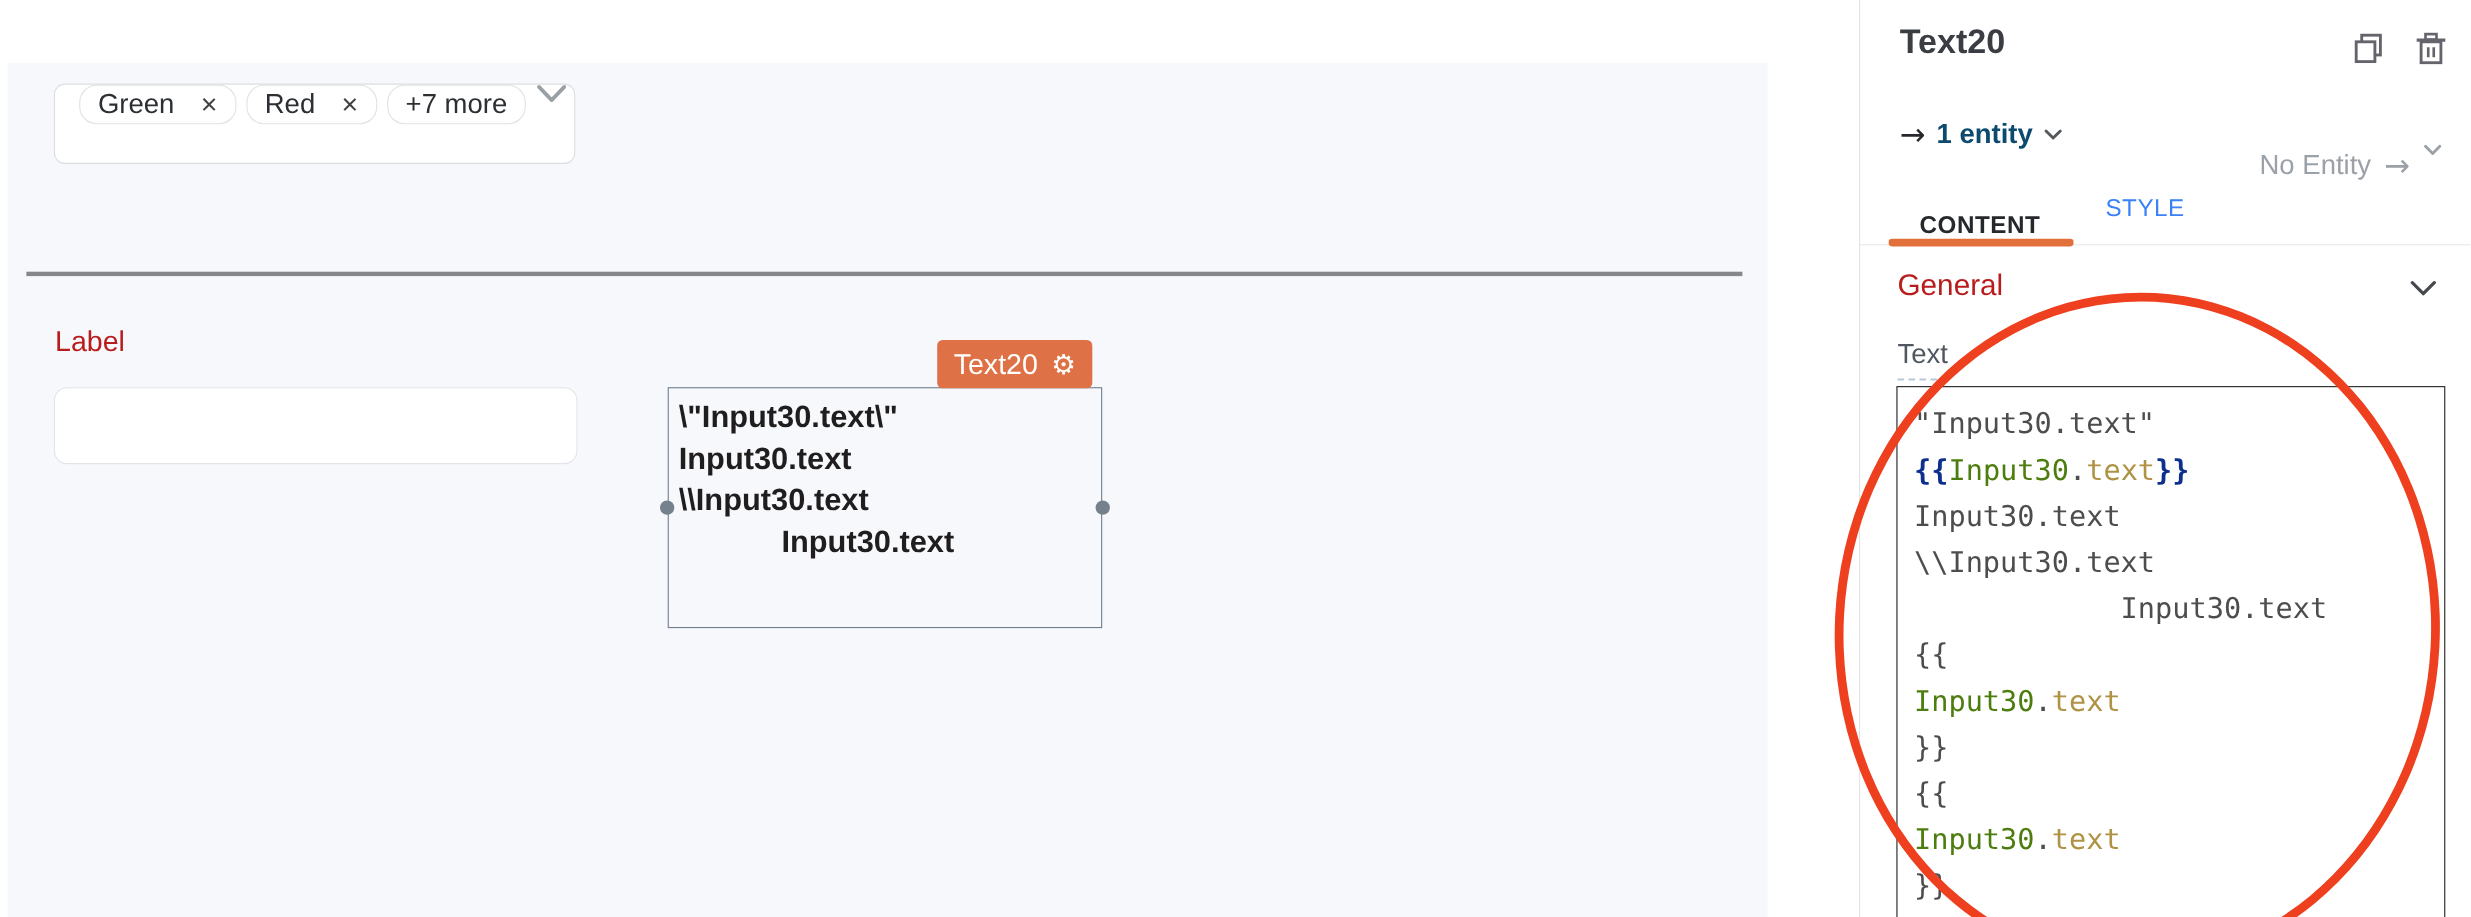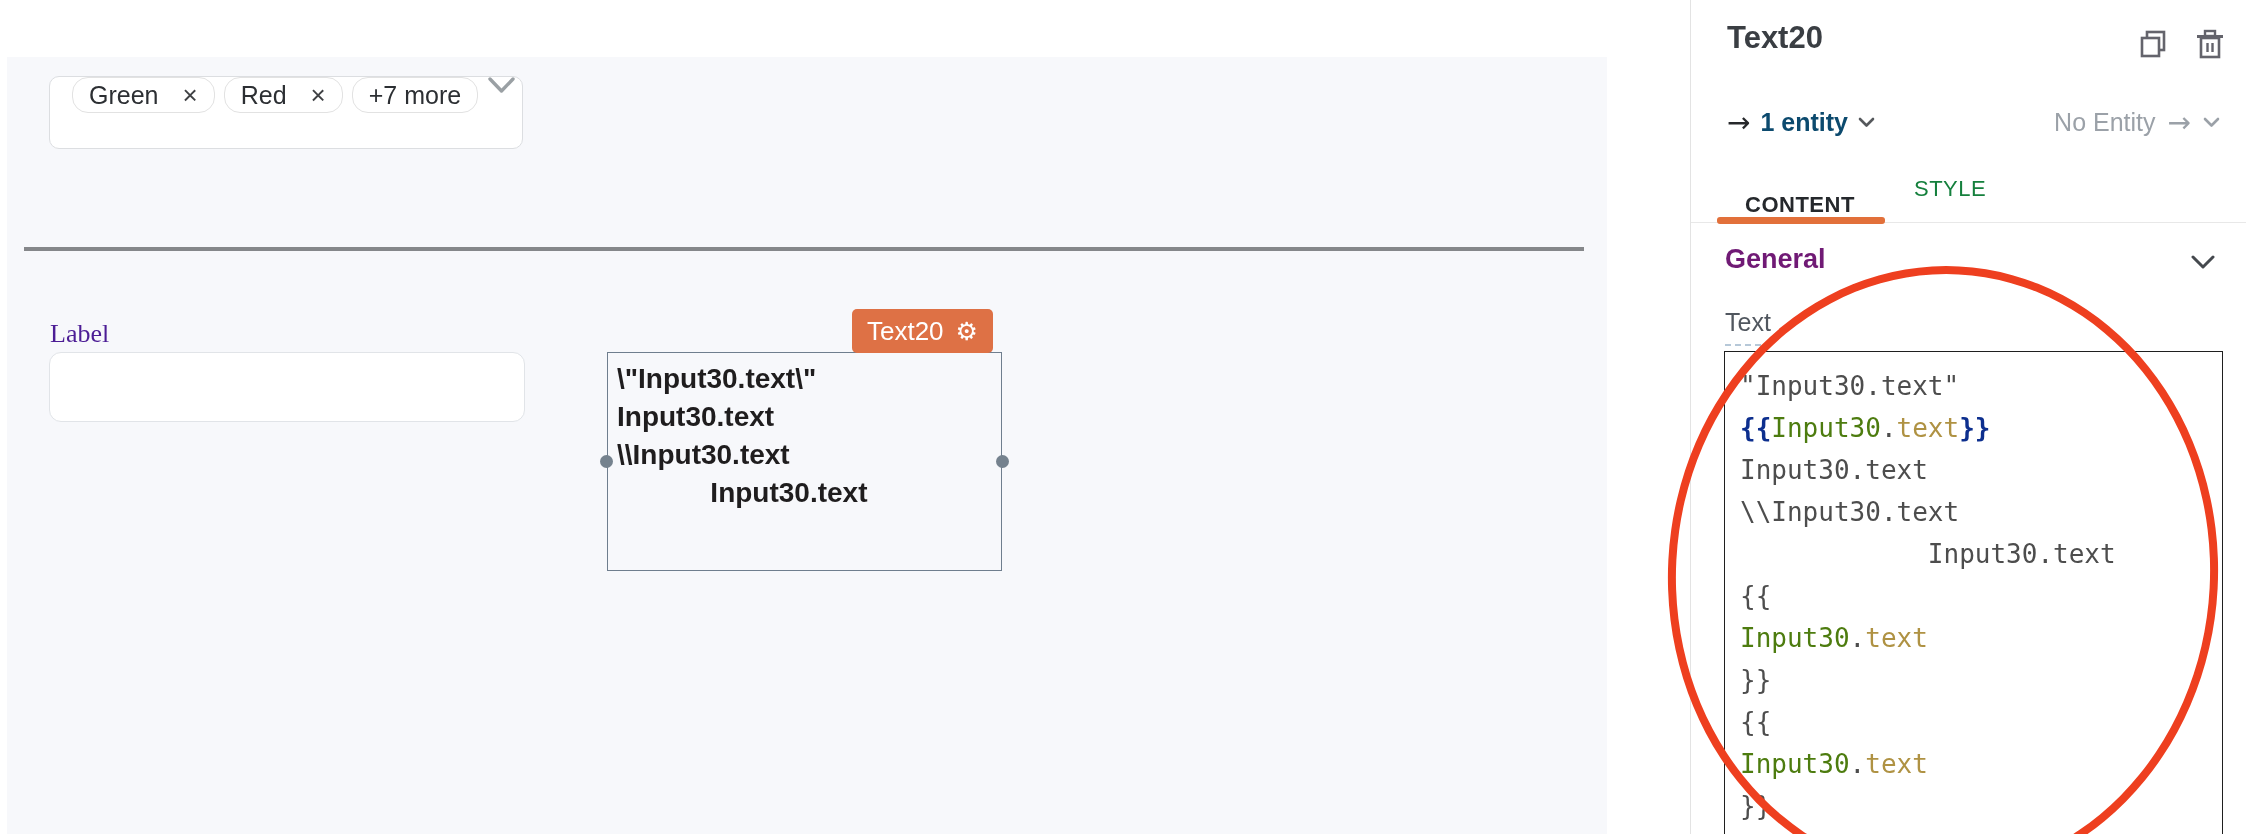--- a/index.html
+++ b/index.html
@@ -19,21 +19,21 @@
   .chip {
     display:inline-flex; align-items:center; gap:24px; height:36px;
     border:1.5px solid #e2e2e2; border-radius:16px; background:#fff;
     padding:0 16px; font-size:25px; color:#2c2f33; white-space:nowrap;
   }
   .chip .x { font-size:26px; color:#3f4144; line-height:1; }
   .ms-chevron { margin-left:auto; display:flex; align-items:center; }
 
   .divider-widget { position:absolute; left:17px; top:190px; width:1560px; height:4px; background:#85878a; }
 
-  .field-label { position:absolute; left:43px; top:262px; font-size:26px; color:#4c1d95;font-family:Liberation Serif, serif; }
+  .field-label { position:absolute; left:43px; top:238px; font-size:26px; color:#b91c1c; }
   .text-input {
     position:absolute; left:42px; top:295px; width:476px; height:70px;
     background:#fff; border:1.5px solid #e1e4e8; border-radius:12px;
     font-size:26px; padding:0 18px; color:#333; outline:none;
   }
 
   .text-widget {
     position:absolute; left:600px; top:295px; width:395px; height:219px;
     border:1.5px solid #6f7e8e; background:transparent;
   }
@@ -55,31 +55,31 @@
   .panel-title { position:absolute; left:36px; top:20px; font-size:31px; font-weight:bold; color:#3a3e43; }
   .icon-btn { position:absolute; top:28px; width:30px; height:32px; background:none; border:none; cursor:pointer; }
   .icon-btn.copy { left:448px; }
   .icon-btn.trash { left:505px; }
 
   .entity-row { position:absolute; left:0; top:106px; width:100%; height:36px; }
   .entity-left { position:absolute; left:36px; top:0; display:flex; align-items:center; gap:10px; }
   .entity-right{ position:absolute; right:26px; top:0; display:flex; align-items:center; gap:12px; }
   .arrow { font-size:28px; color:#26282b; font-family:"DejaVu Sans", sans-serif; }
   .entity-left .lbl { font-size:25px; font-weight:600; color:#0c4a6e; }
-  .entity-right .lbl, .entity-right .arrow { color:#9ba1a8; font-weight:400; font-size:25px; }
+  .entity-right .lbl, .entity-right .arrow { color:#9ba1a8; font-weight:400; font-size:25px;margin-top:28px; }
   .entity-right .arrow { font-size:28px; }
 
   .tab { position:absolute; top:176px; background:none; border:none; cursor:pointer;
          font-size:22px; letter-spacing:.5px; font-family:"Liberation Sans",sans-serif; }
   .tab.content { left:54px; font-weight:600; color:#25282c;margin-top:16px; }
-  .tab.style   { left:223px; font-weight:500; color:#15803d; }
+  .tab.style   { left:223px; font-weight:500; color:#3b82f6; }
   .tabs-divider { position:absolute; left:0; top:222px; width:100%; height:1px; background:#e8e8e8; }
   .tab-underline { position:absolute; left:26px; top:217px; width:168px; height:7px; background:#e2703a; border-radius:3px; }
 
-  .section-header { position:absolute; left:34px; top:244px; font-size:27px; font-weight:700; color:#701a75; }
+  .section-header { position:absolute; left:34px; top:244px; font-size:27px; font-weight:400; color:#b91c1c; }
   .section-chevron { position:absolute; left:500px; top:255px; cursor:pointer; }
 
   .prop-label { position:absolute; left:34px; top:308px; font-size:25px; color:#51575f;
                 border-bottom:2px dashed #b6c8d8; padding-bottom:7px; }
 
   .code-editor {
     position:absolute; left:33px; top:351px; width:499px; height:500px;
     background:#fff; border:1.5px solid #1f1f1f; padding:13px 0 0 15px;
     overflow:hidden; cursor:text;
   }

